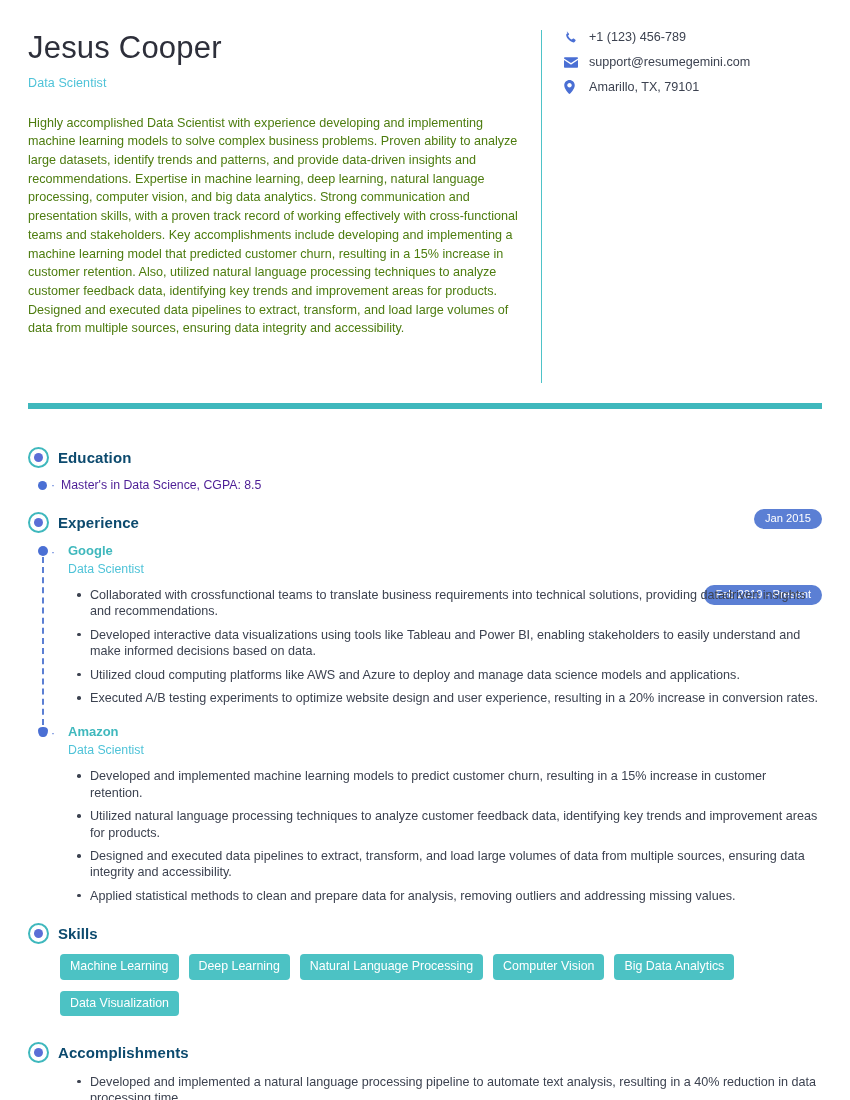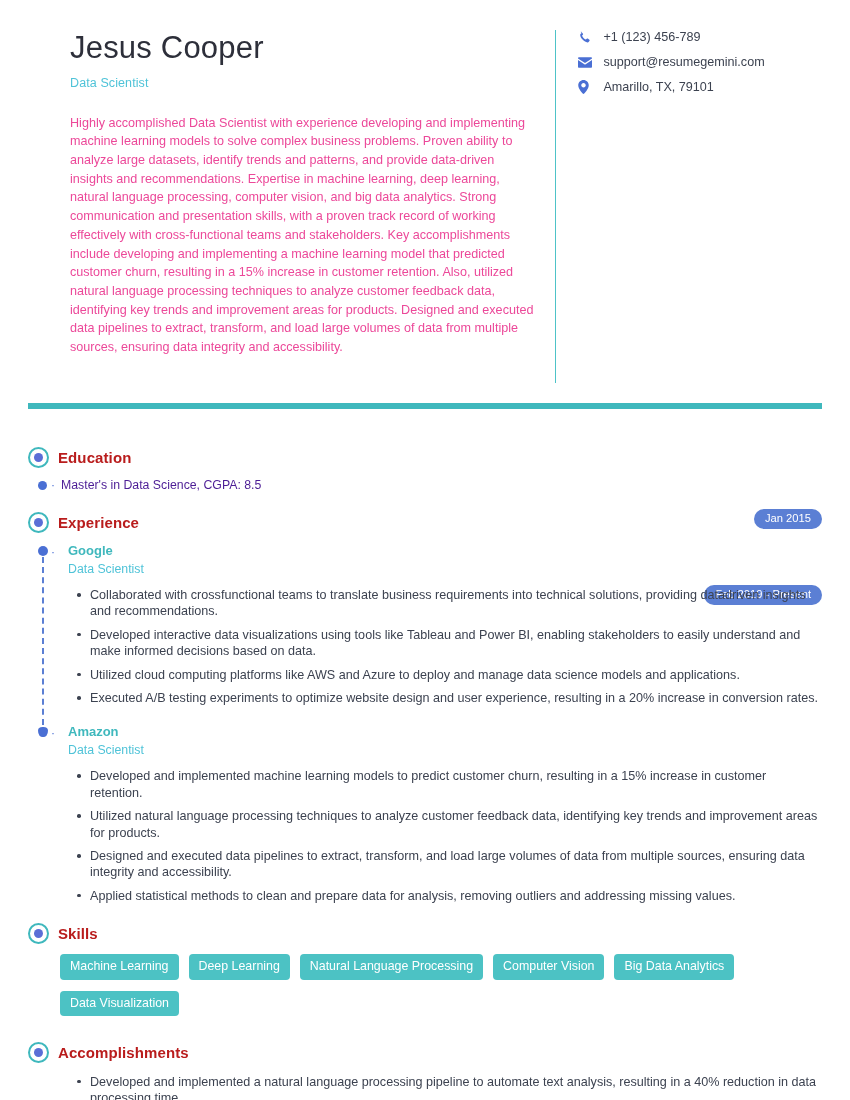--- a/index.html
+++ b/index.html
@@ -8,21 +8,20 @@
     width: 850px; height: 1100px;
     background: #ffffff;
     font-family: "Liberation Sans", sans-serif;
     overflow: hidden;
   }
   .page {
     position: relative;
     width: 850px; height: 1100px;
     background: #fff;
     overflow: hidden;
-    padding-left: 42px;
   }
 
   
   .header {
     display: flex;
     padding: 30px 28px 0 28px;
   }
   .header-left { width: 513px; padding-right: 22px; }
   .header-right {
     width: 281px;
@@ -40,21 +39,21 @@
   }
   .job-title {
     font-size: 12.5px;
     color: #4fc3d8;
     margin: 0 0 24px 0;
     letter-spacing: .1px;
   }
   .summary {
     font-size: 12.6px;
     line-height: 18.7px;
-    color: #ec4899;
+    color: #4d7c0f;
     margin: 0;
     text-align: left;
   }
 
   
   .contact-row {
     display: flex;
     align-items: center;
     margin-bottom: 11px;
     font-size: 12.6px;
@@ -107,21 +106,21 @@
   }
   .sec-icon i {
     width: 9px; height: 9px;
     border-radius: 50%;
     background: #5b6ed6;
     display: block;
   }
   .section-title {
     font-size: 15px;
     font-weight: bold;
-    color: #b91c1c;
+    color: #0c4a6e;
     letter-spacing: .1px;
   }
 
   
   .edu-row {
     display: flex;
     align-items: baseline;
     margin: 6px 0 0 10px;
   }
   .edu-dot {

